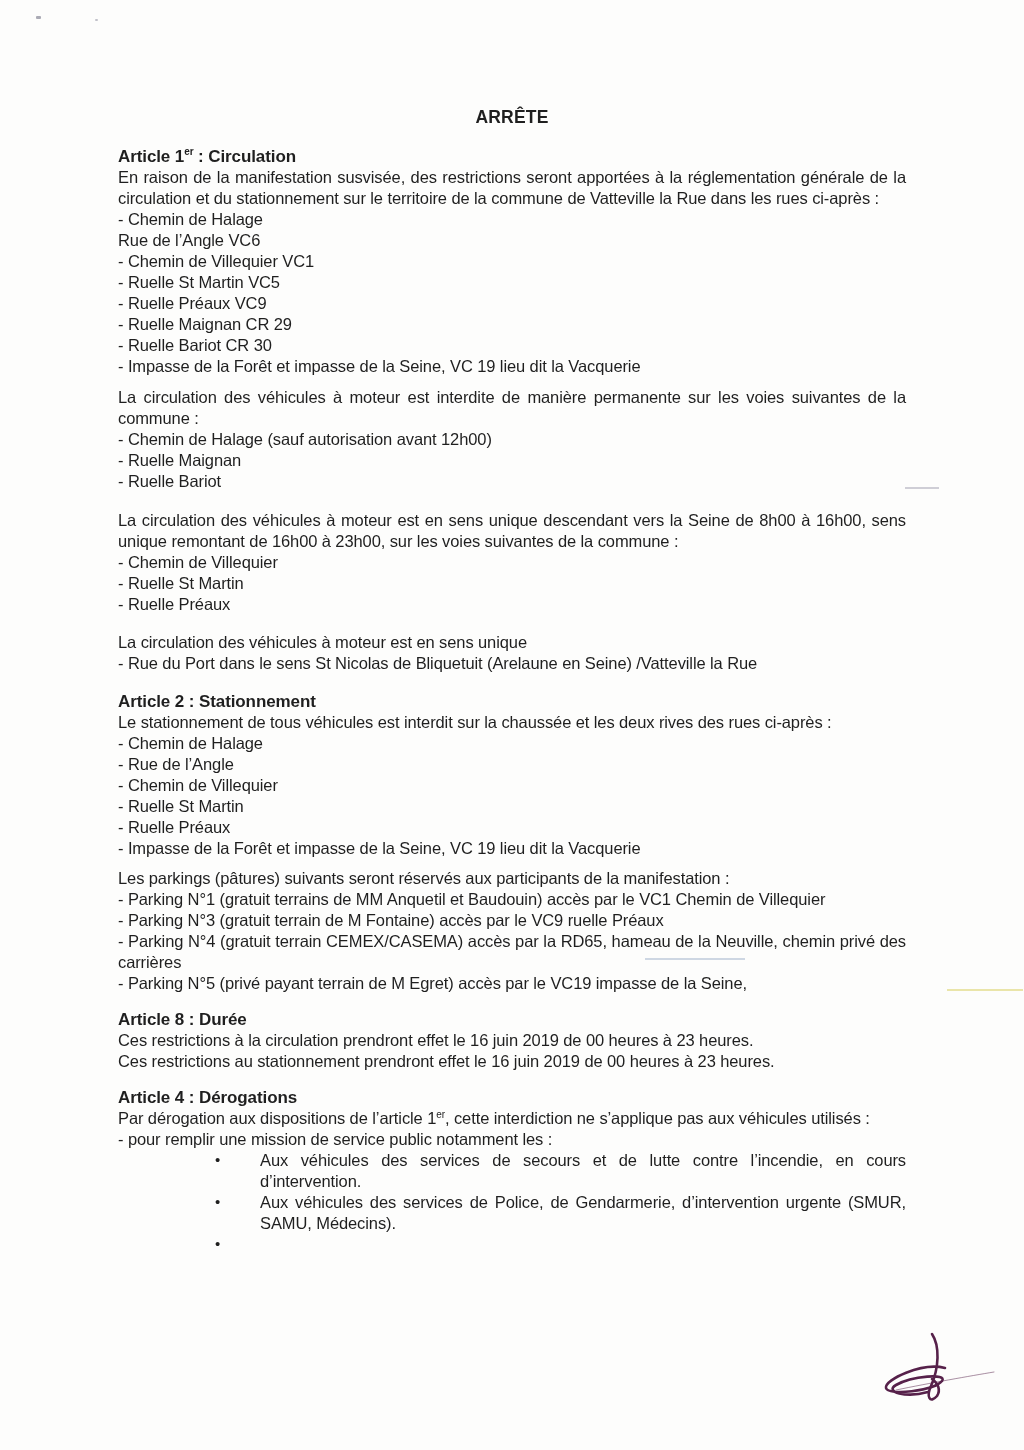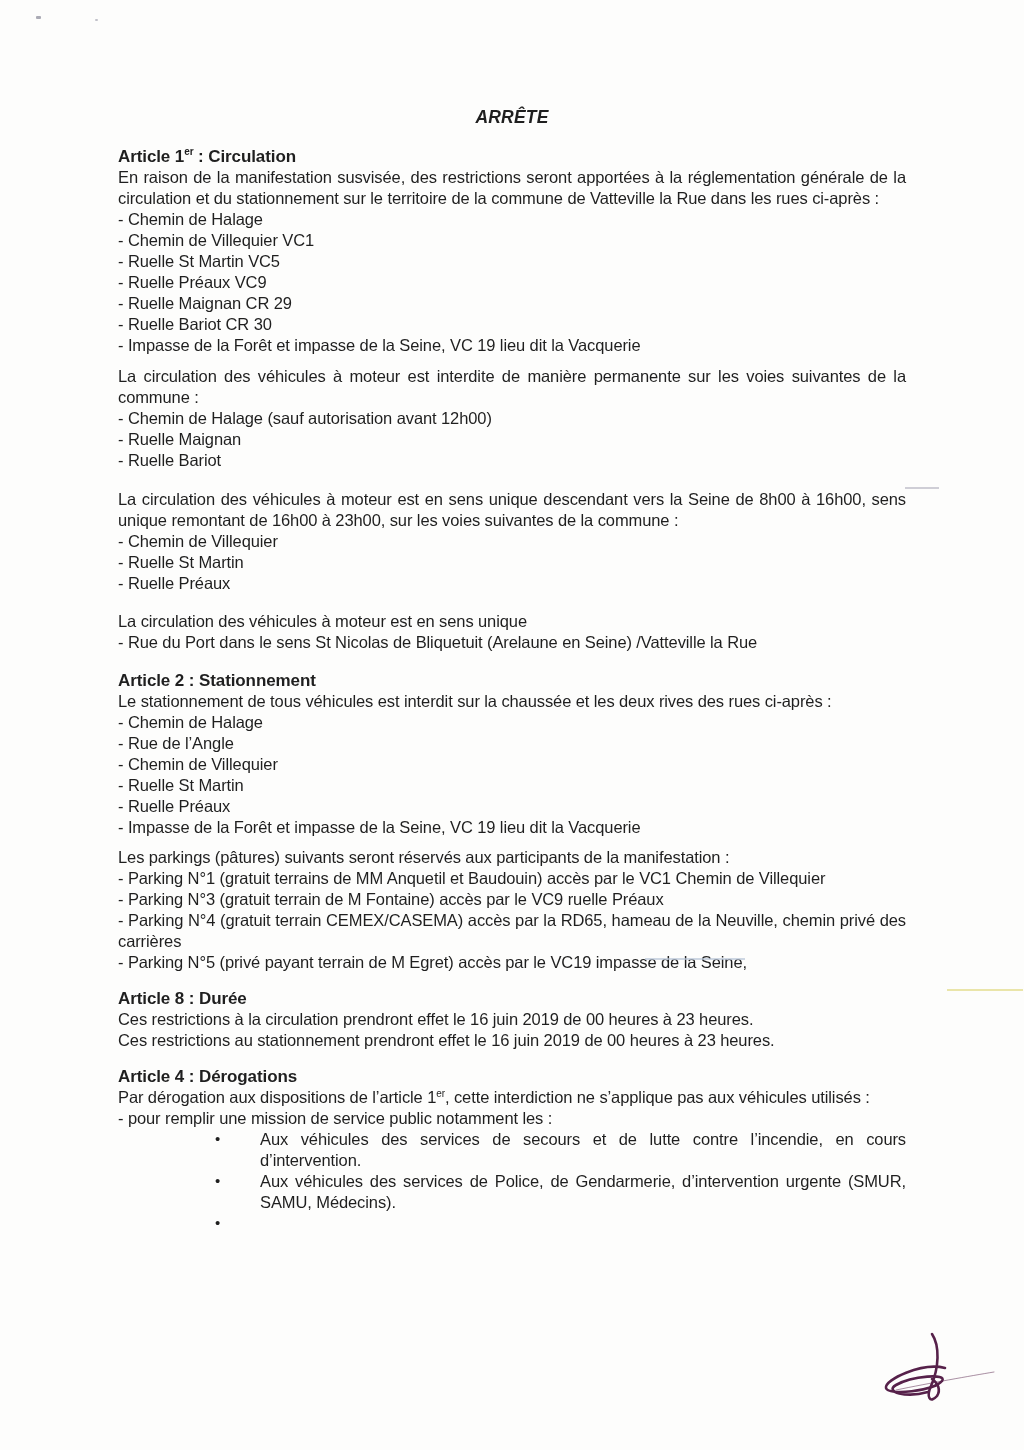--- a/index.html
+++ b/index.html
@@ -23,21 +23,20 @@
     line-height: 21px;
     letter-spacing: -0.1px;
   }
   .title {
     text-align: center;
     font-weight: bold;
     font-size: 17.5px;
     line-height: 26px;
     margin-bottom: 16px;
     letter-spacing: 0.2px;
-    font-style: italic;
   }
   .hd {
     font-weight: bold;
     font-size: 17px;
     text-decoration-thickness: 1.5px;
     text-underline-offset: 3px;
   }
   .hd-row { line-height: 21px; }
   sup { font-size: 10px; line-height: 0; }
   .just { text-align: justify; }
@@ -77,20 +76,21 @@
 
   <div class="content">
 
     <div class="title">ARRÊTE</div>
 
     <div class="hd-row">
       <span class="hd"><span>Article 1</span><sup>er</sup><span> : Circulation</span></span>
     </div>
     <div class="just">En raison de la manifestation susvisée, des restrictions seront apportées à la réglementation générale de la circulation et du stationnement sur le territoire de la commune de Vatteville la Rue dans les rues ci-après :</div>
     <div class="line">- Chemin de Halage</div>
+    <div class="line">Rue de l’Angle VC6</div>
     <div class="line">- Chemin de Villequier VC1</div>
     <div class="line">- Ruelle St Martin VC5</div>
     <div class="line">- Ruelle Préaux VC9</div>
     <div class="line">- Ruelle Maignan CR 29</div>
     <div class="line">- Ruelle Bariot CR 30</div>
     <div class="line">- Impasse de la Forêt et impasse de la Seine, VC 19 lieu dit la Vacquerie</div>
 
     <div class="g10"></div>
     <div class="just">La circulation des véhicules à moteur est interdite de manière permanente sur les voies suivantes de la commune :</div>
     <div class="line">- Chemin de Halage (sauf autorisation avant 12h00)</div>

